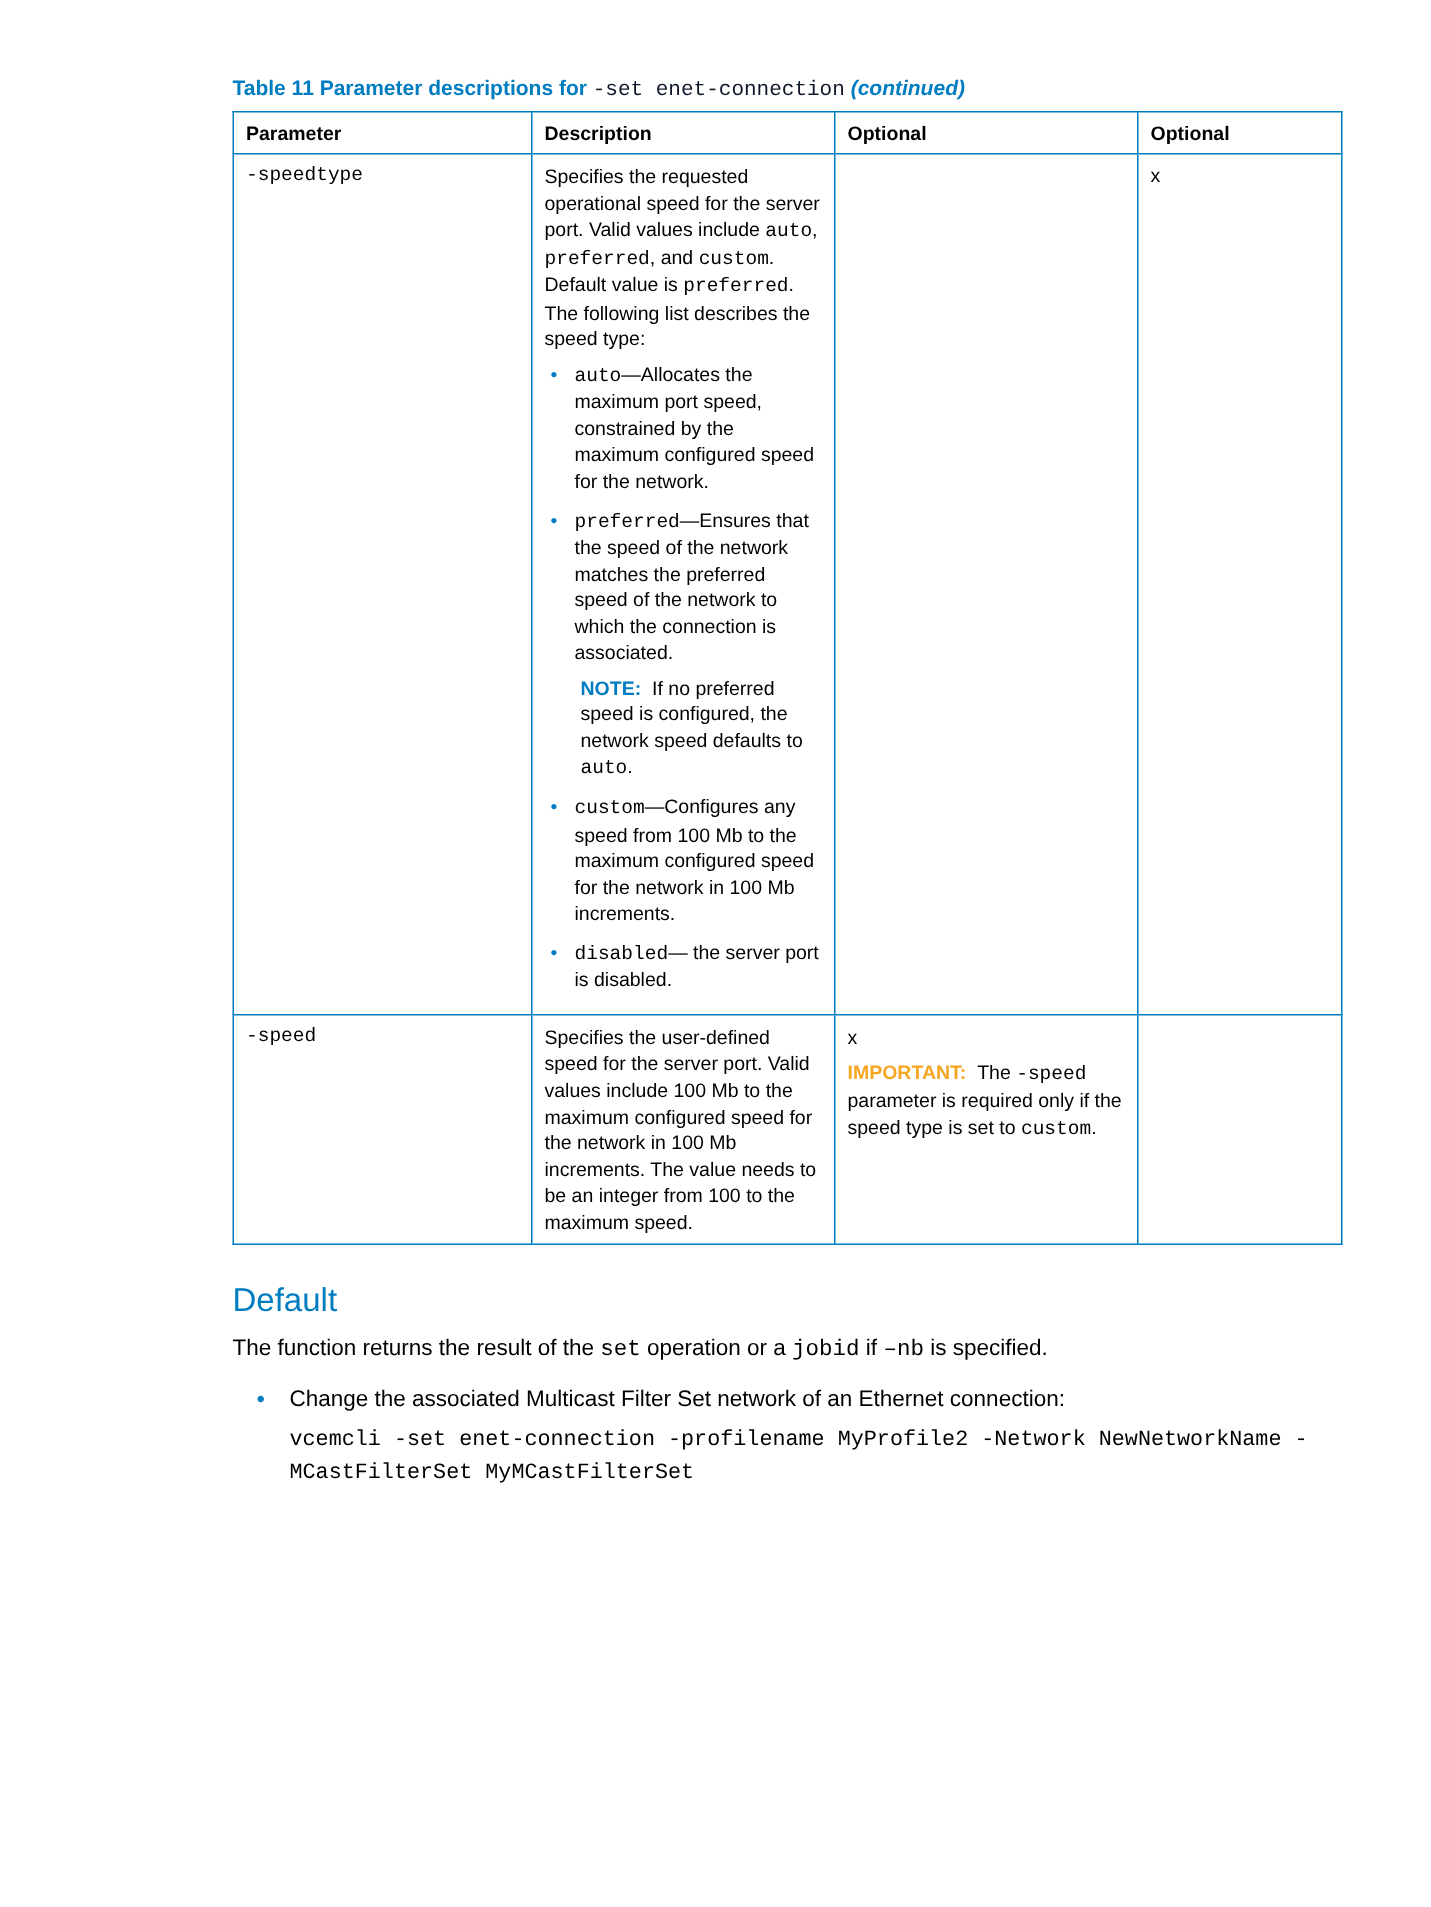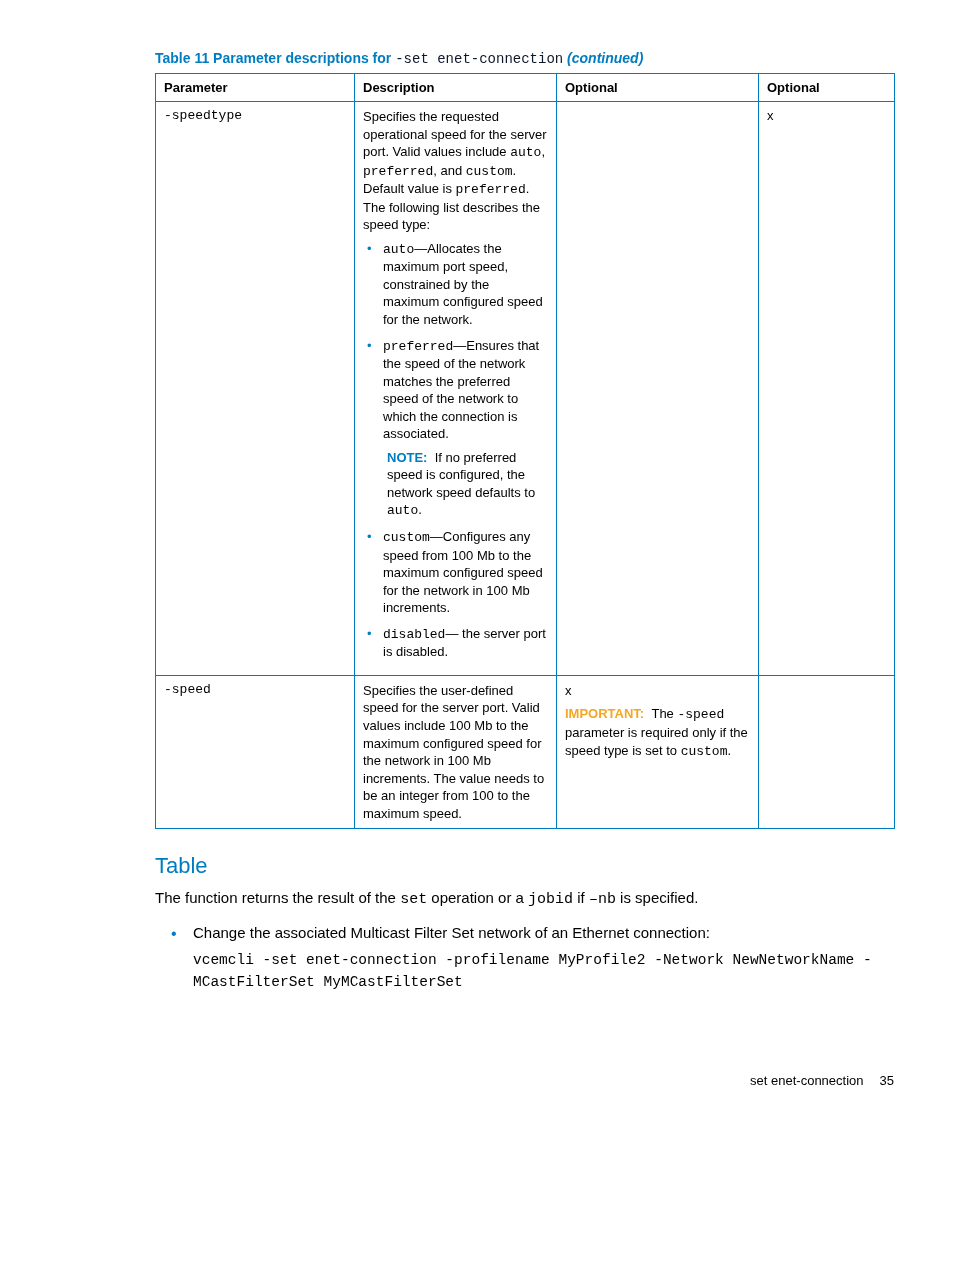--- a/index.html
+++ b/index.html
@@ -149,29 +149,26 @@
           <div>x</div>
           <div style="margin-top:6px;">
             <span class="imp-label">IMPORTANT:</span>&nbsp;&nbsp;<span>The </span><span class="code">-speed</span><span> parameter is required only if the speed type is set to </span><span class="code">custom</span><span>.</span>
           </div>
         </td>
         <td></td>
       </tr>
     </tbody>
   </table>
 
-  <h2 class="section">Table</h2>
+  <h2 class="section">Default</h2>
   <p class="body">
     <span>The function returns the result of the </span><span class="code">set</span><span> operation or a </span><span class="code">jobid</span><span> if </span><span class="code">–nb</span><span> is specified.</span>
   </p>
 
   <ul class="examples">
     <li>
       <span>Change the associated Multicast Filter Set network of an Ethernet connection:</span>
       <span class="cmd">vcemcli -set enet-connection -profilename MyProfile2 -Network NewNetworkName -MCastFilterSet MyMCastFilterSet</span>
     </li>
   </ul>
 
-  <div class="footer">
-    <span>set enet-connection</span><span class="pg">35</span>
-  </div>
 
 </div>
 
 </body></html>

